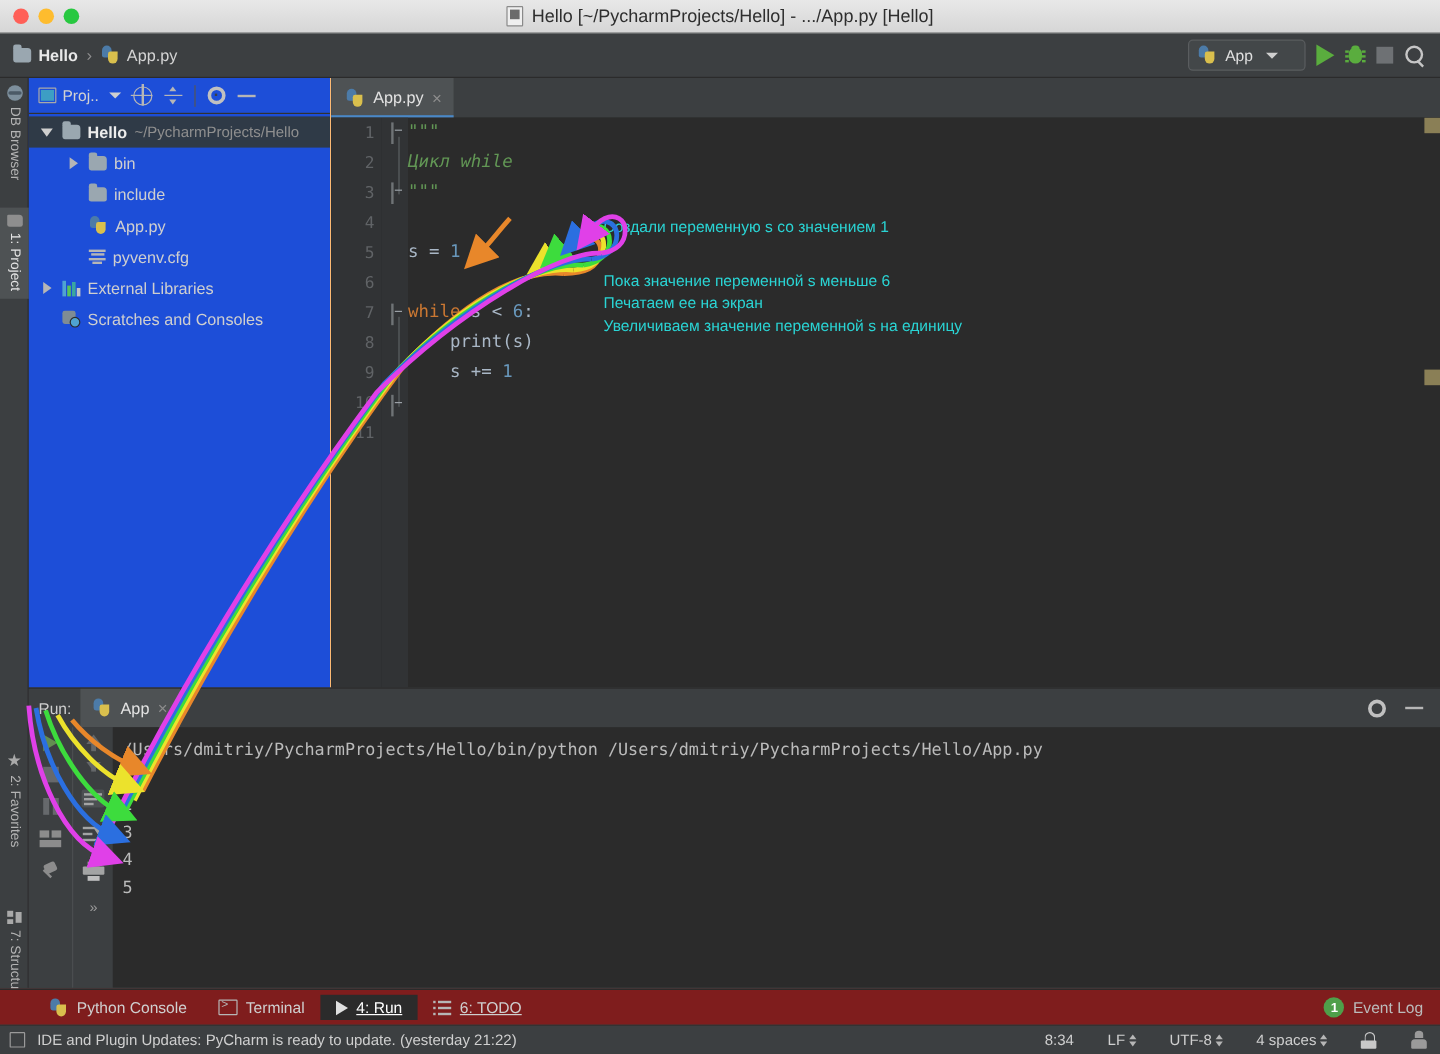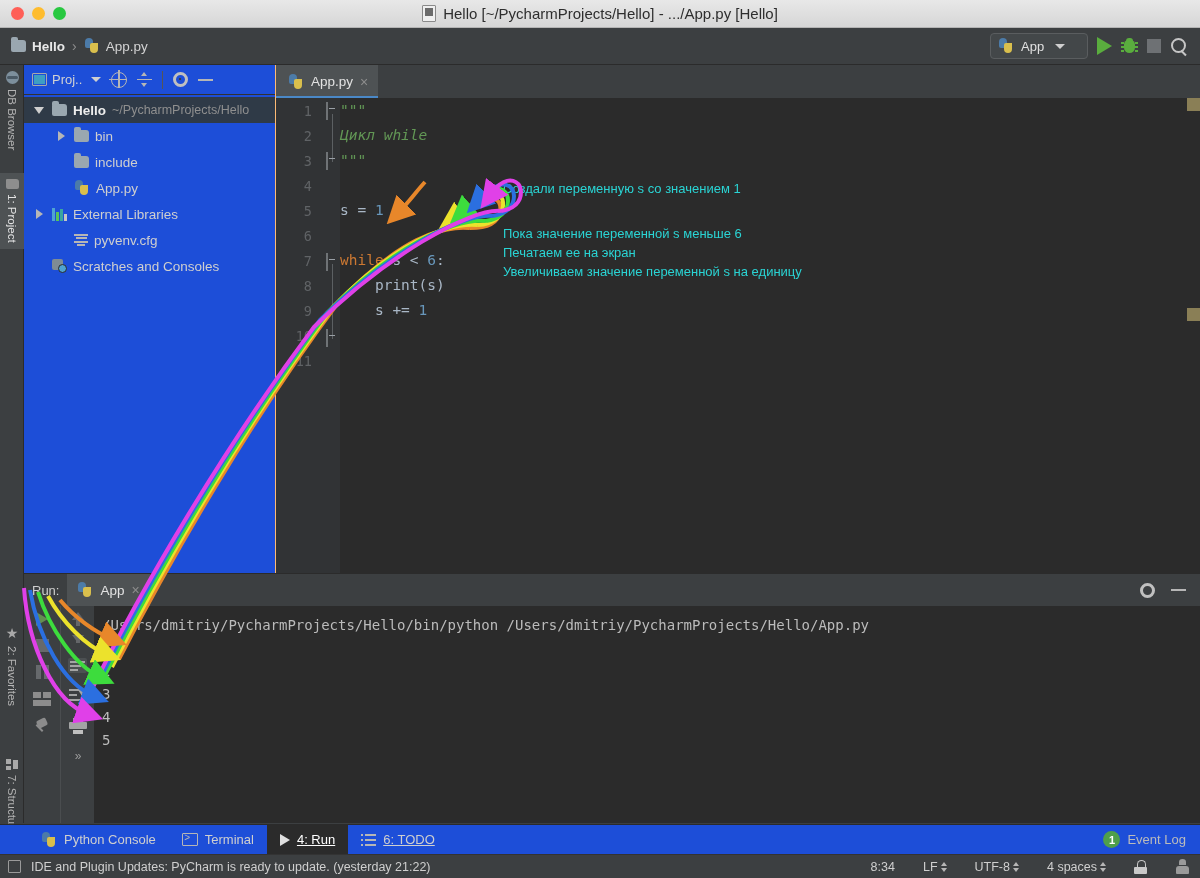--- a/index.html
+++ b/index.html
@@ -212,21 +212,21 @@
   .ic-scrollend i:nth-child(3){top:11px;width:11px;}
   .ic-scrollend .ar{position:absolute;right:0;top:2px;width:0;height:0;border-left:4px solid transparent;border-right:4px solid transparent;border-top:6px solid #b6b6b6;}
   .ic-scrollend .st{position:absolute;right:3px;top:0px;width:2px;height:4px;background:#b6b6b6;}
   .ic-print { width:18px;height:16px;position:relative;}
   .ic-print .top{position:absolute;left:4px;top:0;width:10px;height:4px;background:#b6b6b6;}
   .ic-print .mid{position:absolute;left:0;top:4px;width:18px;height:7px;background:#b6b6b6;border-radius:1px;}
   .ic-print .bot{position:absolute;left:4px;bottom:0;width:10px;height:4px;background:#d6d6d6;}
   .chev { color:#9a9a9a; font-size:12px; letter-spacing:-1px; }
 
   
-  .bottombar { position:absolute; left:0; top:824px; width:1200px; height:30px; background:#1d4ed8; display:flex; gap:0; border-top:1px solid #2b2b2b;}
+  .bottombar { position:absolute; left:0; top:824px; width:1200px; height:30px; background:#7f1d1d; display:flex; align-items:center; gap:0; border-top:1px solid #2b2b2b;}
   .bb-item { display:flex; align-items:center; gap:7px; padding:3px 13px; font-size:13px; color:#cfcfcf; }
   .bb-item.active { background:#2b2b2b; color:#ffffff; }
   .bb-right { margin-left:auto; display:flex; align-items:center; gap:7px; padding-right:14px; }
   .badge { width:17px;height:17px;border-radius:50%;background:#4f9f4a;color:#fff;font-size:11px;display:flex;align-items:center;justify-content:center;font-weight:bold;}
   .ic-term { width:16px;height:13px;border:1.4px solid #b6b6b6;border-radius:1px;position:relative;}
   .ic-term:after{content:">";position:absolute;left:1.5px;top:-2px;color:#b6b6b6;font-size:10px;}
   .ic-todo { width:15px;height:12px;position:relative;}
   .ic-todo i{position:absolute;left:4px;height:2px;width:11px;background:#b6b6b6;display:block;}
   .ic-todo i:nth-child(1){top:0;} .ic-todo i:nth-child(2){top:5px;} .ic-todo i:nth-child(3){top:10px;}
   .ic-todo b{position:absolute;left:0;width:2px;height:2px;background:#b6b6b6;display:block;}
@@ -369,41 +369,41 @@
         <span class="t-name">include</span>
       </div>
       <div class="trow" style="padding-left:30px">
         <span class="tw"></span>
         <span class="ic-py">
             <i class="a"></i>
             <i class="b"></i>
           </span>
         <span class="t-name">App.py</span>
       </div>
+      <div class="trow" style="padding-left:30px">
+        <span class="tw"></span>
+        <span class="cfgico">
+            <i></i>
+            <i></i>
+            <i></i>
+            <i></i>
+          </span>
+        <span class="t-name">pyvenv.cfg</span>
+      </div>
       <div class="trow">
         <span class="tw">
             <i class="arrowR"></i>
           </span>
         <span class="libico">
             <i></i>
             <i></i>
             <i></i>
             <i></i>
           </span>
         <span class="t-name">External Libraries</span>
-      </div>
-      <div class="trow" style="padding-left:30px">
-        <span class="tw"></span>
-        <span class="cfgico">
-            <i></i>
-            <i></i>
-            <i></i>
-            <i></i>
-          </span>
-        <span class="t-name">pyvenv.cfg</span>
       </div>
       <div class="trow">
         <span class="tw"></span>
         <span class="scratchico">
             <i class="p"></i>
             <i class="c"></i>
           </span>
         <span class="t-name">Scratches and Consoles</span>
       </div>
     </div>

